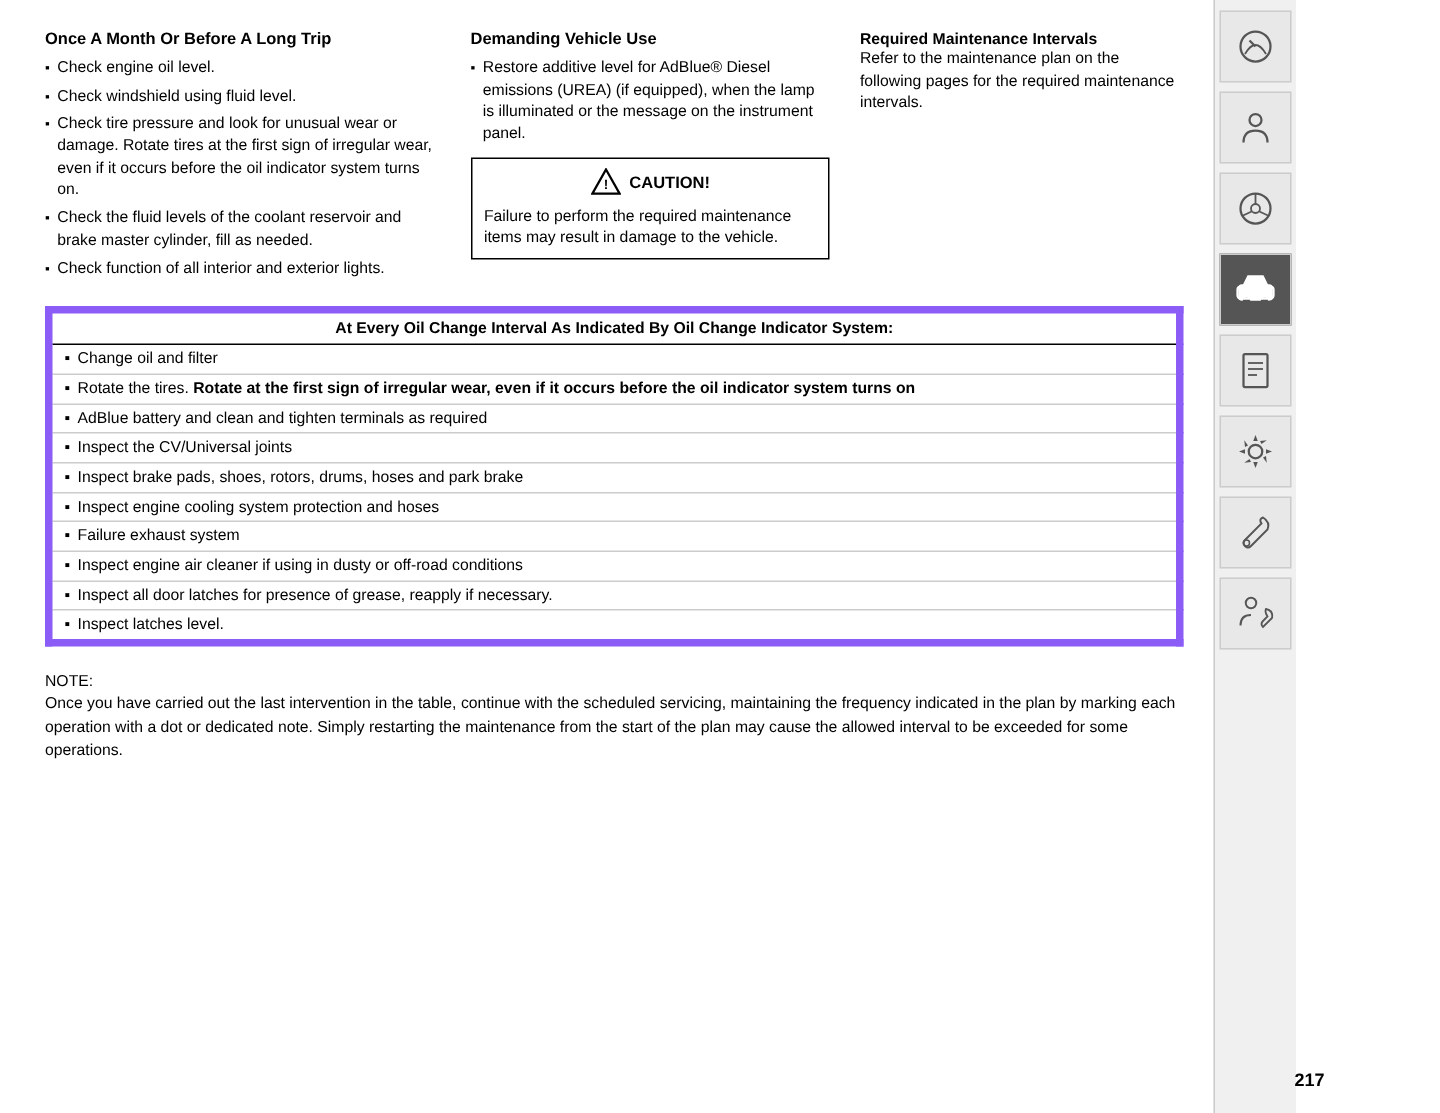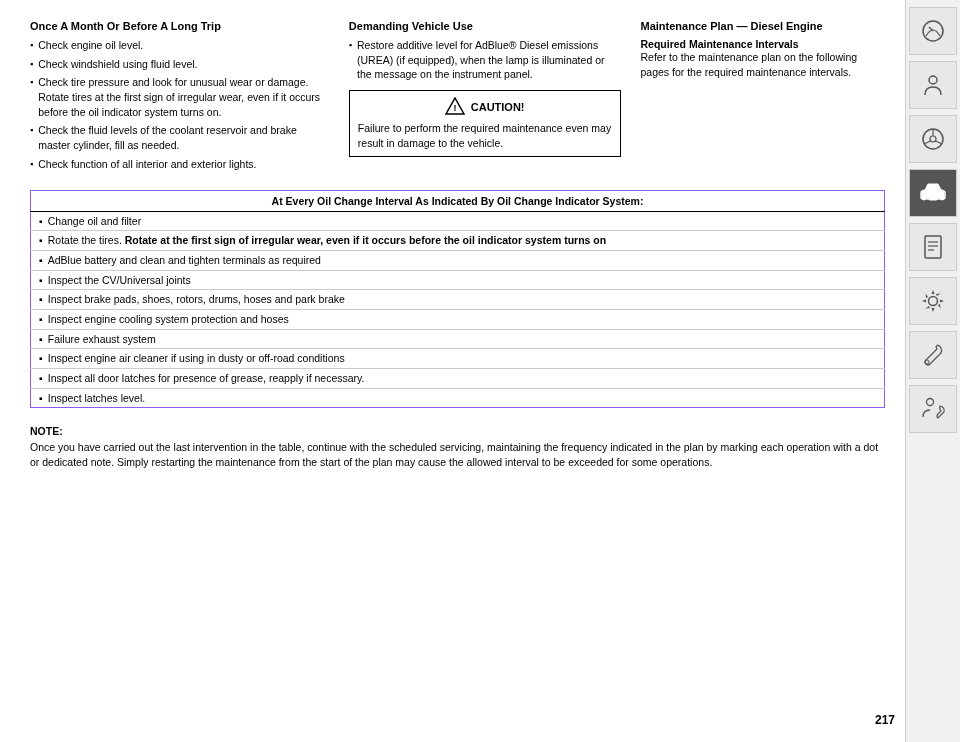--- a/index.html
+++ b/index.html
@@ -9,21 +9,21 @@
       background: #fff;
       color: #000;
       width: 960px;
       height: 742px;
       overflow: hidden;
       position: relative;
     }
 
     .page-container {
       display: flex;
-      width: 960px;
+      width: 864px;
       height: 742px;
     }
 
     .main-content {
       flex: 1;
       padding: 20px 20px 20px 30px;
       display: flex;
       flex-direction: column;
       gap: 10px;
     }
@@ -119,21 +119,21 @@
       font-size: 11px;
       justify-content: center;
     }
 
     .caution-text {
       font-size: 10.5px;
       line-height: 1.4;
     }
 
     .oil-change-table {
-      border: 1px solid #8b5cf6;
+      border: 5px solid #8b5cf6;
       width: 100%;
       border-collapse: collapse;
       margin-top: 4px;
     }
 
     .oil-change-table th {
       background: #fff;
       text-align: center;
       font-size: 10.5px;
       font-weight: bold;
@@ -158,27 +158,27 @@
       align-items: flex-start;
     }
 
     .note-section {
       margin-top: 6px;
       font-size: 10.5px;
       line-height: 1.45;
     }
 
     .note-label {
-      font-weight: bold;
+      font-weight: normal;
     }
 
     .page-number {
       position: absolute;
       bottom: 15px;
-      right: 65px;
+      right: 77px;
       font-size: 12px;
       font-weight: bold;
     }
   </style>
 </head>
 <body>
 
 <div class="page-container">
   <div class="main-content">
 
@@ -220,26 +220,25 @@
         <div class="caution-box">
           <div class="caution-header">
             <span>
               <svg width="20" height="18" viewBox="0 0 20 18">
                 <polygon points="10,1 19,17 1,17" fill="none" stroke="#000" stroke-width="1.5"></polygon>
                 <text x="10" y="14" text-anchor="middle" font-size="9" font-weight="bold">!</text>
               </svg>
             </span>
             <span>CAUTION!</span>
           </div>
-          <div class="caution-text">Failure to perform the required maintenance even may result in damage to the vehicle.</div>
+          <div class="caution-text">Failure to perform the required maintenance items may result in damage to the vehicle.</div>
         </div>
       </div>
 
       <div class="col-right">
-        <div class="section-title">Maintenance Plan — Diesel Engine</div>
         <div class="subsection-title">Required Maintenance Intervals</div>
         <div style="font-size:10.5px; line-height:1.4;">Refer to the maintenance plan on the following pages for the required maintenance intervals.</div>
       </div>
 
     </div>
 
     <div>
       <table class="oil-change-table">
         <thead>
           <tr>

